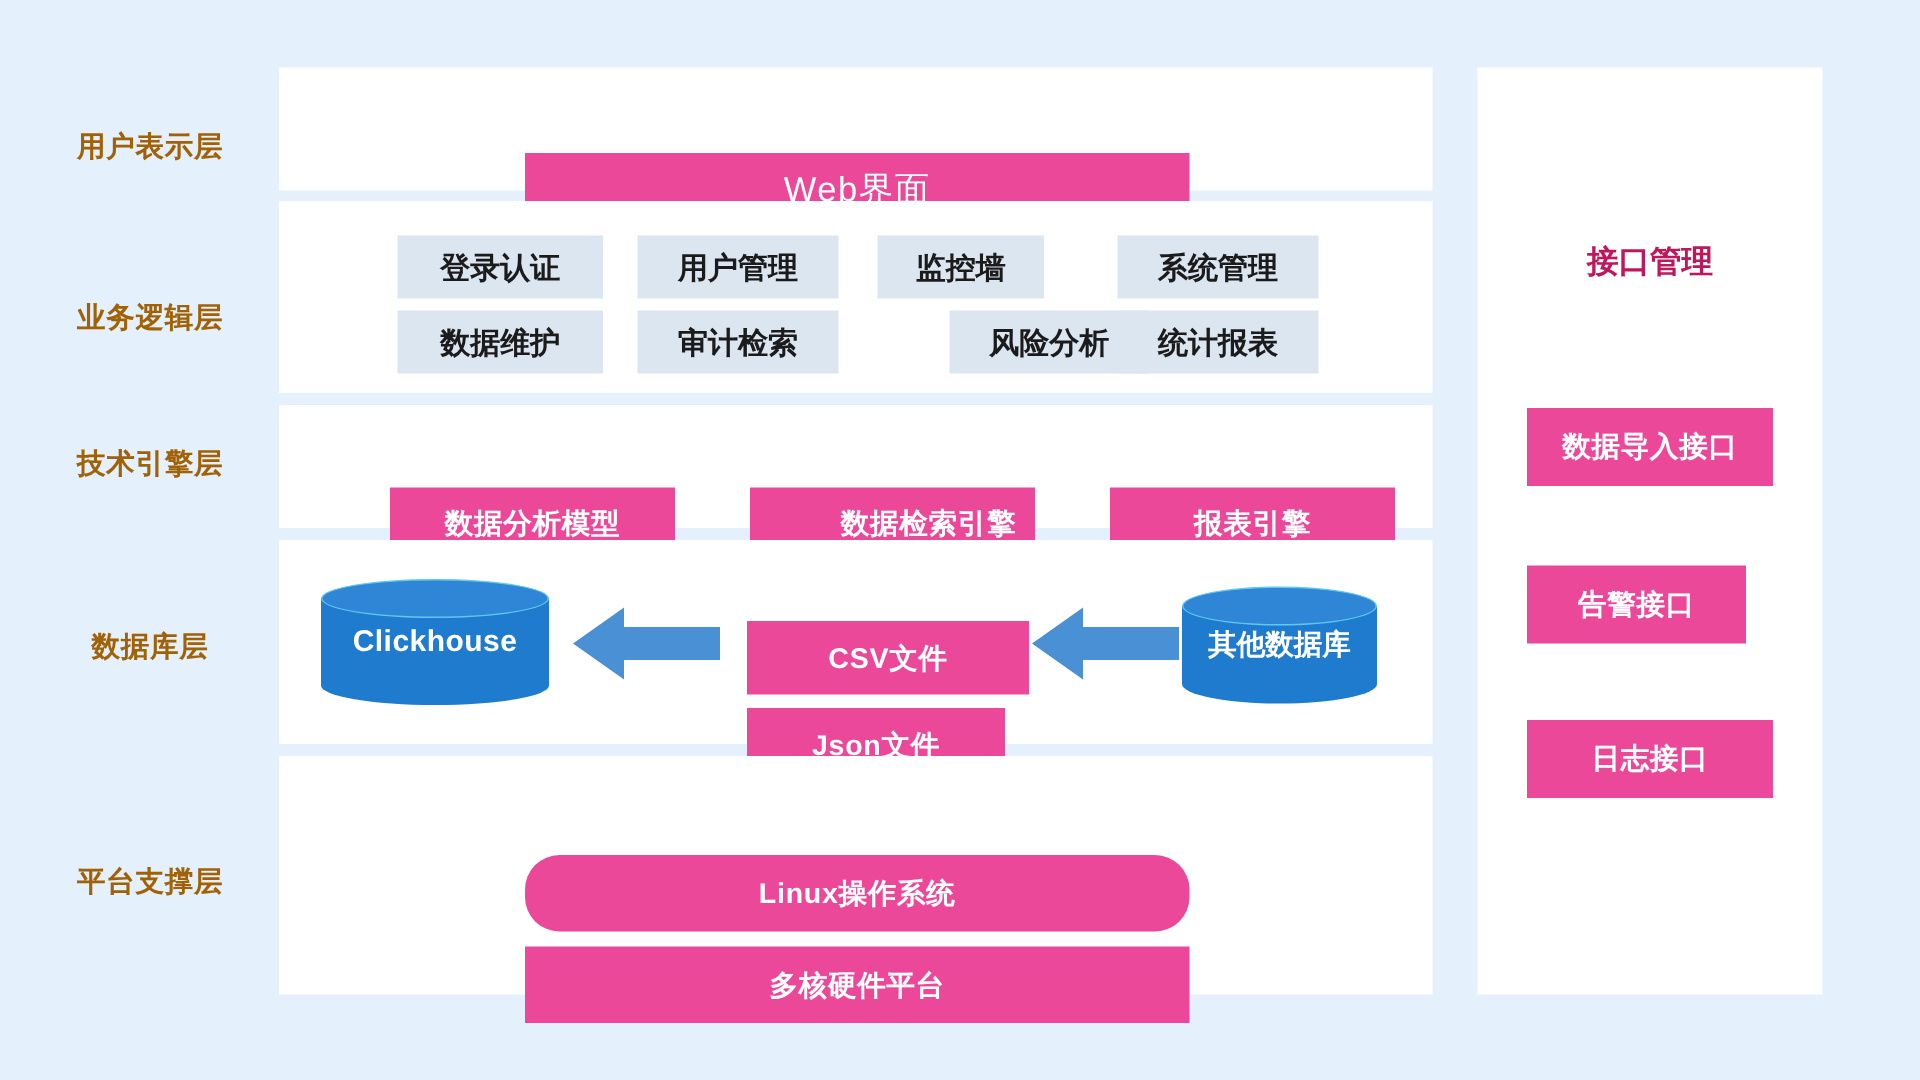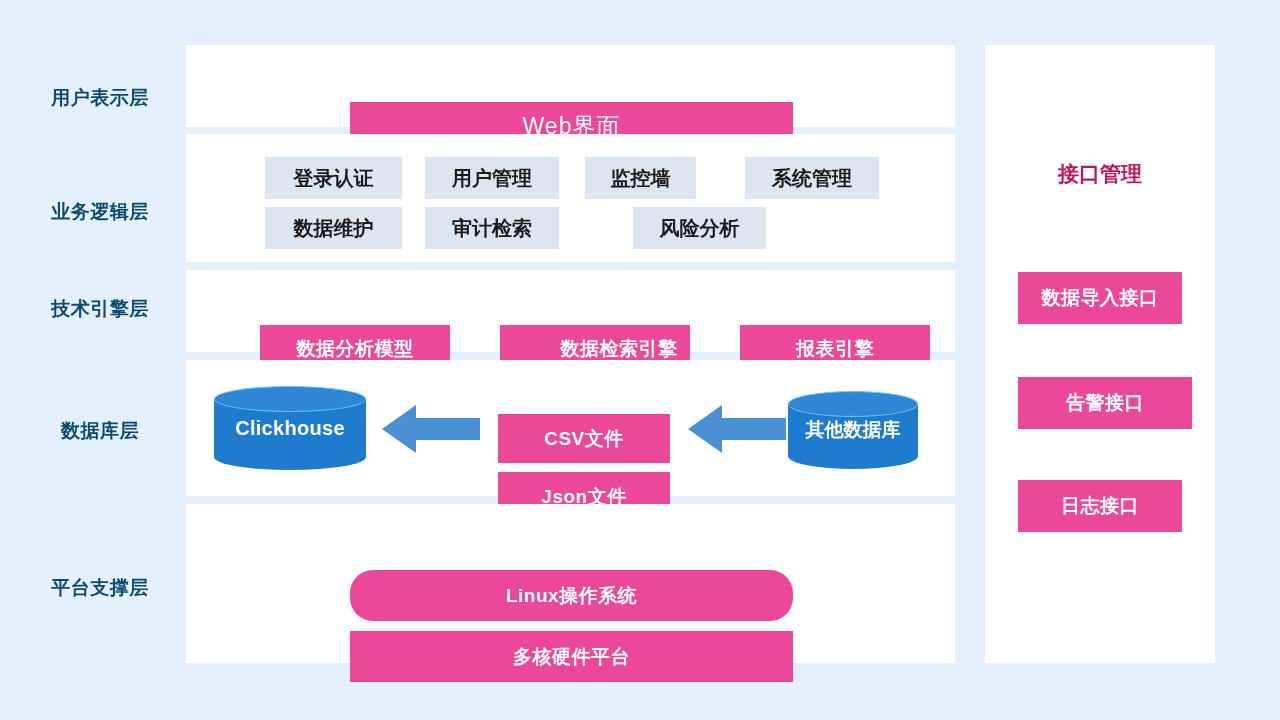--- a/index.html
+++ b/index.html
@@ -11,21 +11,21 @@
   }
   #stage { position: relative; width: 1280px; height: 720px; }
 
   
   .layer-label {
     position: absolute;
     left: 20px; width: 160px;
     text-align: center;
     font-size: 19px;
     font-weight: bold;
-    color: #0c4a6e;
+    color: #a16207;
     letter-spacing: 0.5px;
     white-space: nowrap;
   }
 
   
   .panel {
     position: absolute;
     background: #ffffff;
   }
 
@@ -129,20 +129,21 @@
   <div class="panel" style="left:186px; top:134px; width:769px; height:128px;"></div>
 
   <div class="chip" style="left:265px; top:157px; width:137px; height:42px;">登录认证</div>
   <div class="chip" style="left:425px; top:157px; width:134px; height:42px;">用户管理</div>
   <div class="chip" style="left:585px; top:157px; width:111px; height:42px;">监控墙</div>
   <div class="chip" style="left:745px; top:157px; width:134px; height:42px;">系统管理</div>
 
   <div class="chip" style="left:265px; top:207px; width:137px; height:42px;">数据维护</div>
   <div class="chip" style="left:425px; top:207px; width:134px; height:42px;">审计检索</div>
   <div class="chip" style="left:585px; top:207px; width:133px; height:42px;margin-left:48px;">风险分析</div>
+  <div class="chip" style="left:745px; top:207px; width:134px; height:42px;">统计报表</div>
 
   <div class="panel" style="left:186px; top:270px; width:769px; height:82px;"></div>
 
   <div class="blue-box" style="left:260px; top:286px; width:190px; height:47px;">数据分析模型</div>
   <div class="blue-box" style="left:500px; top:286px; width:190px; height:47px;padding-left:48px;">数据检索引擎</div>
   <div class="blue-box" style="left:740px; top:286px; width:190px; height:47px;">报表引擎</div>
 
   <div class="panel" style="left:186px; top:360px; width:769px; height:136px;"></div>
 
   <div class="cylinder latin" style="left:214px; top:386px; width:152px; height:84px;">
@@ -151,21 +152,21 @@
     <div class="cyl-top"></div>
     <div class="cyl-label">Clickhouse</div>
   </div>
 
   <div class="arrow-left" style="left:382px; top:404px; width:98px; height:50px;">
     <svg width="98" height="50" viewBox="0 0 98 50">
       <polygon points="0,25 34,1 34,14 98,14 98,36 34,36 34,49" fill="#4a90d4"></polygon>
     </svg>
   </div>
 
-  <div class="blue-box" style="left:498px; top:375px; width:172px; height:49px;">CSV文件</div>
+  <div class="blue-box" style="left:498px; top:375px; width:188px; height:49px;">CSV文件</div>
   <div class="blue-box" style="left:498px; top:433px; width:172px; height:49px;">Json文件</div>
 
   <div class="arrow-left" style="left:688px; top:404px; width:98px; height:50px;">
     <svg width="98" height="50" viewBox="0 0 98 50">
       <polygon points="0,25 34,1 34,14 98,14 98,36 34,36 34,49" fill="#4a90d4"></polygon>
     </svg>
   </div>
 
   <div class="cylinder" style="left:788px; top:391px; width:130px; height:78px;">
     <div class="cyl-bottom"></div>
@@ -177,16 +178,16 @@
   <div class="panel" style="left:186px; top:504px; width:769px; height:159px;"></div>
 
   <div class="blue-box" style="left:350px; top:531px; width:443px; height:51px;border-radius:23px;">Linux操作系统</div>
   <div class="blue-box" style="left:350px; top:592px; width:443px; height:51px;">多核硬件平台</div>
 
   <div class="panel" style="left:985px; top:45px; width:230px; height:618px;"></div>
 
   <div class="right-title" style="left:985px; top:160px; width:230px;">接口管理</div>
 
   <div class="blue-box" style="left:1018px; top:233px; width:164px; height:52px;">数据导入接口</div>
-  <div class="blue-box" style="left:1018px; top:338px; width:174px; height:52px;">告警接口</div>
+  <div class="blue-box" style="left:1018px; top:338px; width:146px; height:52px;">告警接口</div>
   <div class="blue-box" style="left:1018px; top:441px; width:164px; height:52px;">日志接口</div>
 
 </div>
 
 </body></html>

